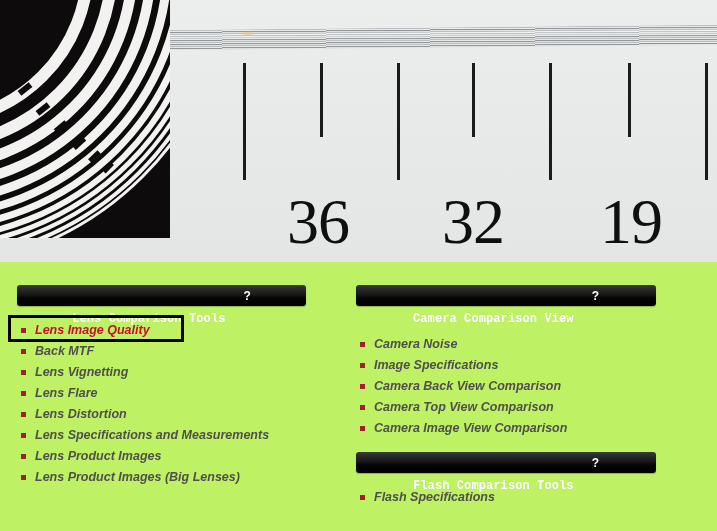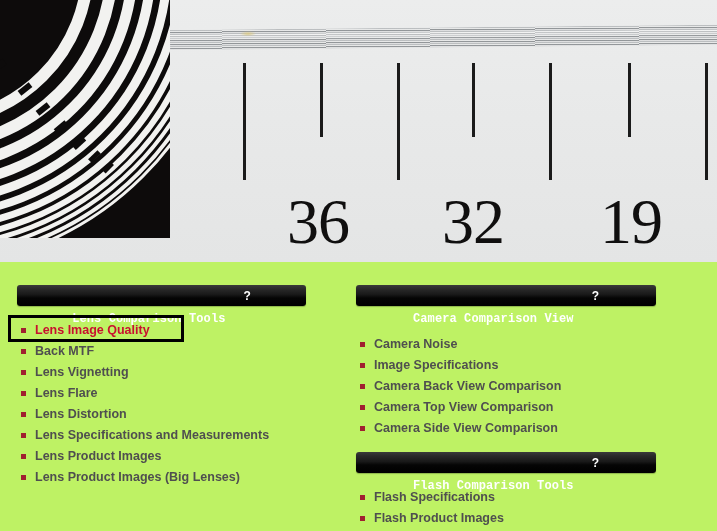--- a/index.html
+++ b/index.html
@@ -163,20 +163,21 @@
   ul.menu-list li {
     position: relative;
     padding-left: 18px;
     height: 21px;
     line-height: 21px;
     font-size: 12.5px;
     font-weight: bold;
     color: #4f4f4f;
     white-space: nowrap;
     cursor: pointer;
+    font-style: italic;
   }
   ul.menu-list li .bullet {
     position: absolute;
     left: 4px;
     top: 8px;
     width: 5px;
     height: 5px;
     background: #a02030;
   }
   ul.menu-list li.selected {
@@ -305,35 +306,31 @@
       <li>
         <span class="bullet"></span>
         <span class="label">Camera Back View Comparison</span>
       </li>
       <li>
         <span class="bullet"></span>
         <span class="label">Camera Top View Comparison</span>
       </li>
       <li>
         <span class="bullet"></span>
-        <span class="label">Camera Side View Comparison</span>
+        <span class="label">Camera Image View Comparison</span>
       </li>
     </ul>
   </div>
 
   <div class="panel" id="panel-flash" style="left:356px; top:452px; width:300px;">
     <div class="panel-header">
       <span class="ph-title">Flash Comparison Tools</span>
       <span class="ph-help">?</span>
     </div>
     <ul class="menu-list" style="margin-top:14px;">
       <li>
         <span class="bullet"></span>
         <span class="label">Flash Specifications</span>
       </li>
-      <li>
-        <span class="bullet"></span>
-        <span class="label">Flash Product Images</span>
-      </li>
     </ul>
   </div>
 
 </div>
 
 </body></html>

